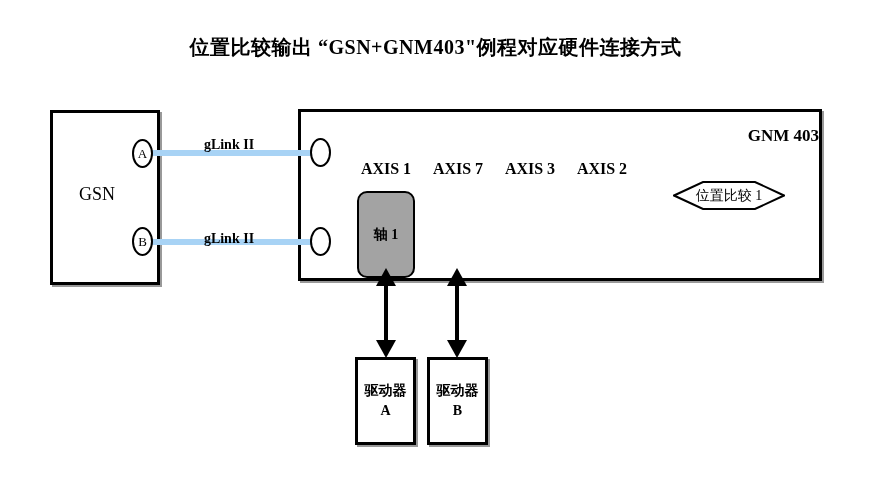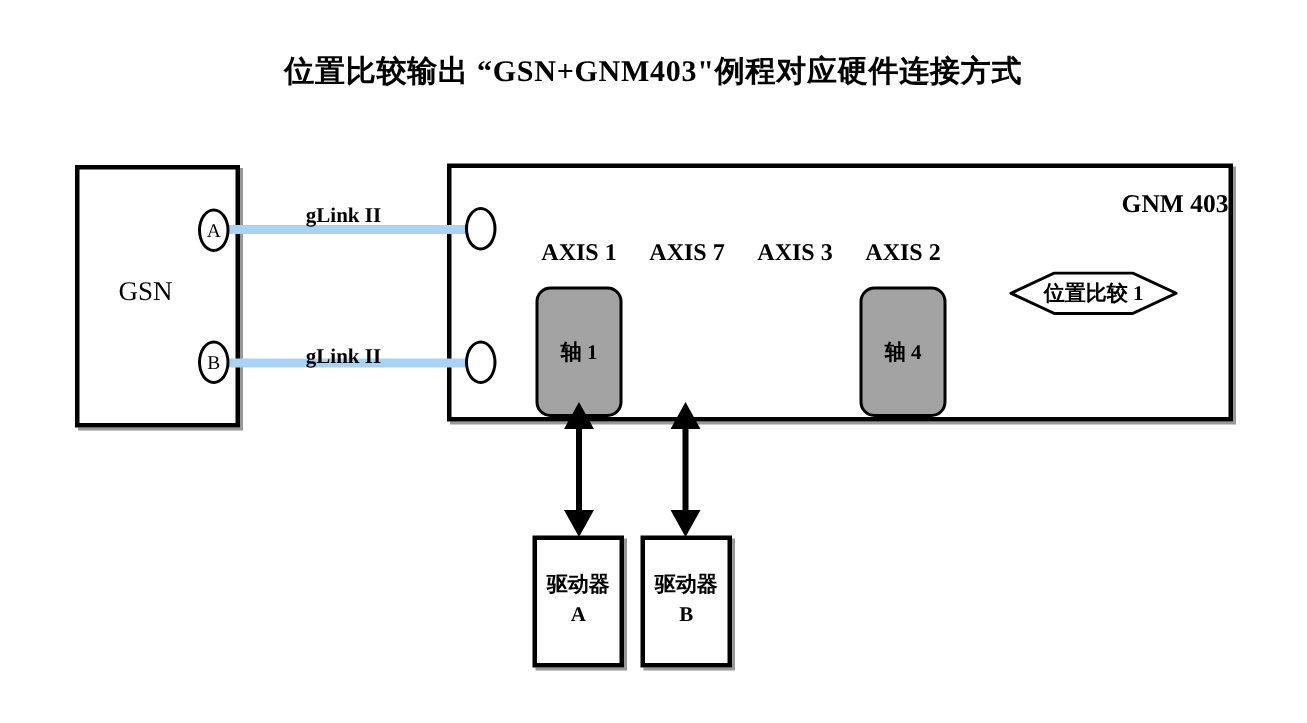--- a/index.html
+++ b/index.html
@@ -130,21 +130,21 @@
     z-index: 2;
   }
   .hex-1 { top: 181px; }
   .hex-2 { top: 233px; }
   .hexagon svg { position: absolute; left: 0; top: 0; }
   .hex-label {
     position: absolute;
     left: 0; right: 0; top: 0; bottom: 0;
     display: flex; align-items: center; justify-content: center;
     font-size: 14px;
-    font-weight: bold;
+    font-weight: normal;
     z-index: 2;
     white-space: nowrap;
     text-align: right;
   }
 
   .arrow {
     position: absolute;
     top: 268px;
     width: 24px;
     height: 90px;
@@ -177,21 +177,20 @@
 
   <div class="port gnm-port-1"></div>
   <div class="port gnm-port-2"></div>
 
   <div class="axis-label axis-1">AXIS 1</div>
   <div class="axis-label axis-2">AXIS 7</div>
   <div class="axis-label axis-3">AXIS 3</div>
   <div class="axis-label axis-4">AXIS 2</div>
 
   <div class="axis-box axis-1">轴  1</div>
-  <div class="axis-box axis-4">轴  4</div>
 
   <div class="hexagon hex-1">
     <svg width="112" height="29" viewBox="0 0 112 29">
       <polygon points="1,14.5 30,1 82,1 111,14.5 82,28 30,28" fill="#ffffff" stroke="#000000" stroke-width="2"></polygon>
     </svg>
     <div class="hex-label">位置比较  1</div>
   </div>
 
   <div class="arrow arrow-1">
     <svg width="24" height="90" viewBox="0 0 24 90">

